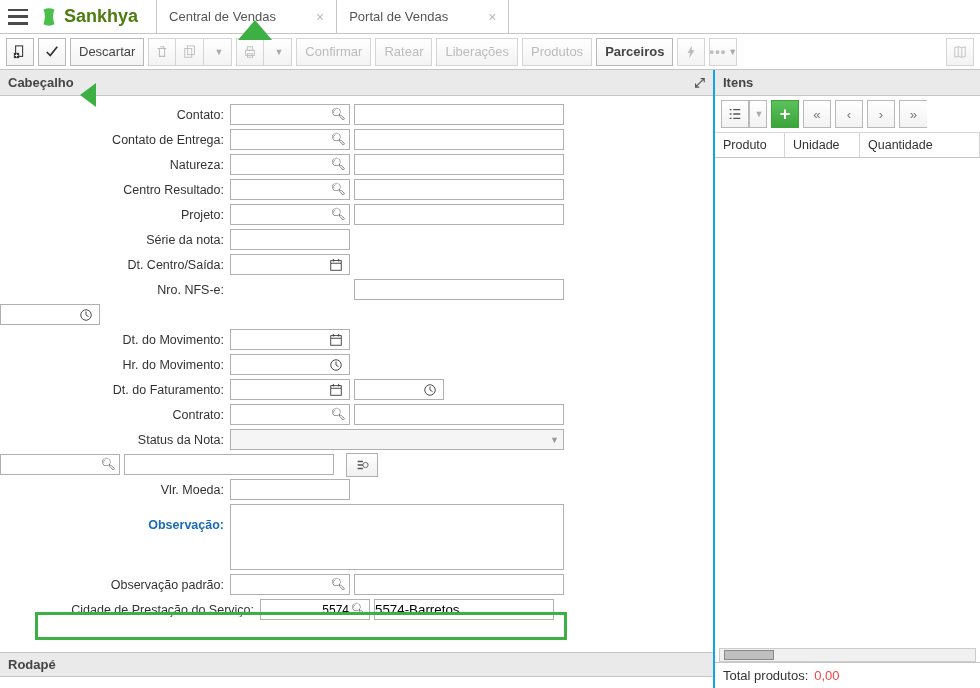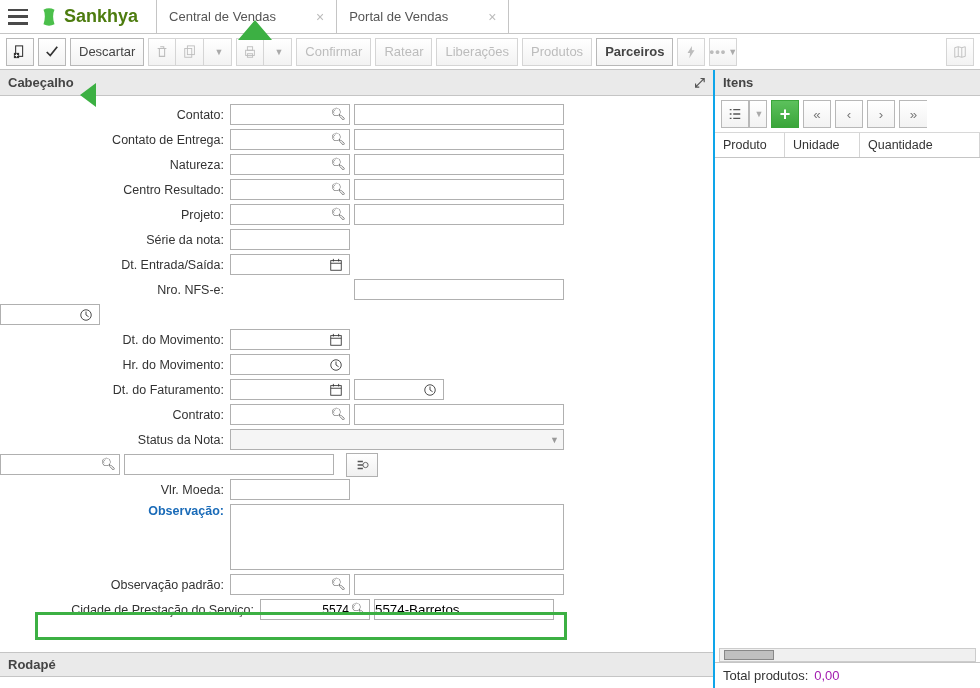--- a/index.html
+++ b/index.html
@@ -33,21 +33,21 @@
 
 
 .section-header { background: #eaeaea; border-bottom: 1px solid #c5c5c5; height: 26px; display: flex; align-items: center; padding: 0 8px; font-weight: bold; color: #444; position: relative; }
 .expand-icon { position: absolute; right: 8px; top: 5px; cursor: pointer; font-size: 13px; color: #555; }
 
 
 .form-area { flex: 1; overflow-y: auto; padding: 6px 0 6px 0; }
 .form-row { display: flex; align-items: center; height: 25px; position: relative; }
 .form-row.tall { height: 70px; align-items: flex-start; padding-top: 2px; }
 .flabel { width: 230px; text-align: right; padding-right: 6px; font-size: 12.5px; color: #333; }
-.flabel.bold-blue { font-weight: bold; color: #1a6bb8; }
+.flabel.bold-blue { font-weight: bold; color: #1a6bb8; margin-top: 14px; }
 .finput { height: 21px; border: 1px solid #b0b0b0; background: #fff; padding: 0 4px; font-size: 12px; }
 .lookup { width: 120px; display: flex; align-items: center; position: relative; }
 .lookup input { width: 100%; height: 21px; border: 1px solid #b0b0b0; padding: 0 20px 0 4px; font-size: 12px; text-align: right; }
 .lookup .mag { position: absolute; right: 4px; top: 3px; font-size: 12px; color: #555; pointer-events: none; }
 .desc-field { width: 210px; height: 21px; border: 1px solid #b0b0b0; margin-left: 4px; }
 .date-field, .time-field { width: 120px; height: 21px; border: 1px solid #b0b0b0; display: flex; align-items: center; justify-content: flex-end; padding-right: 6px; }
 .dropdown-field { width: 334px; height: 21px; border: 1px solid #b0b0b0; background: #f5f5f5; display: flex; align-items: center; justify-content: flex-end; padding-right: 4px; }
 .dropdown-field .dd-caret { font-size: 9px; color: #999; }
 .textarea-field { width: 334px; height: 66px; border: 1px solid #b0b0b0; resize: none; }
 .aux-btn { width: 32px; height: 24px; border: 1px solid #b0b0b0; background: linear-gradient(#fff,#f0f0f0); margin-left: 12px; display:flex; align-items:center; justify-content:center; cursor: pointer; }
@@ -60,21 +60,21 @@
 
 .items-toolbar { display: flex; align-items: center; padding: 4px 6px; gap: 4px; border-bottom: 1px solid #d8d8d8; }
 .rbtn { height: 28px; min-width: 28px; border: 1px solid #b8b8b8; background: linear-gradient(#fff,#f2f2f2); display:inline-flex; align-items:center; justify-content:center; color:#777; cursor:pointer; }
 .rbtn.green { background: linear-gradient(#5cc15c,#3aa53a); color:#fff; border-color:#3aa53a; font-size:18px; font-weight:bold; }
 .items-table-head { display: flex; border-bottom: 1px solid #c5c5c5; background: #fff; font-size: 12.5px; }
 .th { padding: 5px 8px; border-right: 1px solid #d5d5d5; color: #333; }
 .items-body { flex: 1; background: #fff; position: relative; }
 .hscroll { position: absolute; bottom: 0; left: 4px; right: 4px; height: 14px; background: #f0f0f0; border: 1px solid #ccc; }
 .hscroll-thumb { position: absolute; left: 4px; top: 1px; width: 50px; height: 10px; background: #c0c0c0; border: 1px solid #888; }
 .total-bar { border-top: 1px solid #c5c5c5; height: 26px; display: flex; align-items: center; padding: 0 8px; font-size: 13px; }
-.total-bar .tval { margin-left: 6px; color: #a21caf; }
+.total-bar .tval { margin-left: 6px; color: #ef4444; }
 
 
 .arrow-svg { position: absolute; pointer-events: none; }
 
 .svg-ic { width: 14px; height: 14px; }
 </style>
 </head>
 <body>
 
 <div class="topbar">
@@ -208,21 +208,21 @@
             <input style="">
             <span class="mag">🔍︎</span>
           </div>
         <input class="desc-field" style="">
       </div>
       <div class="form-row">
         <div class="flabel">Série da nota:</div>
         <input class="finput" style="width: 120px;">
       </div>
       <div class="form-row">
-        <div class="flabel">Dt. Entrada/Saída:</div>
+        <div class="flabel">Dt. Centro/Saída:</div>
         <div class="date-field">
             <svg class="svg-ic" viewBox="0 0 16 16">
               <rect x="2" y="3" width="12" height="11" fill="none" stroke="#333"></rect>
               <path d="M2 6 h12 M5 1 v3 M11 1 v3" stroke="#333" fill="none"></path>
             </svg>
           </div>
       </div>
       <div class="form-row">
         <div class="flabel">Nro. NFS-e:</div>
         <input class="finput" style="width: 210px; margin-left: 124px;">

